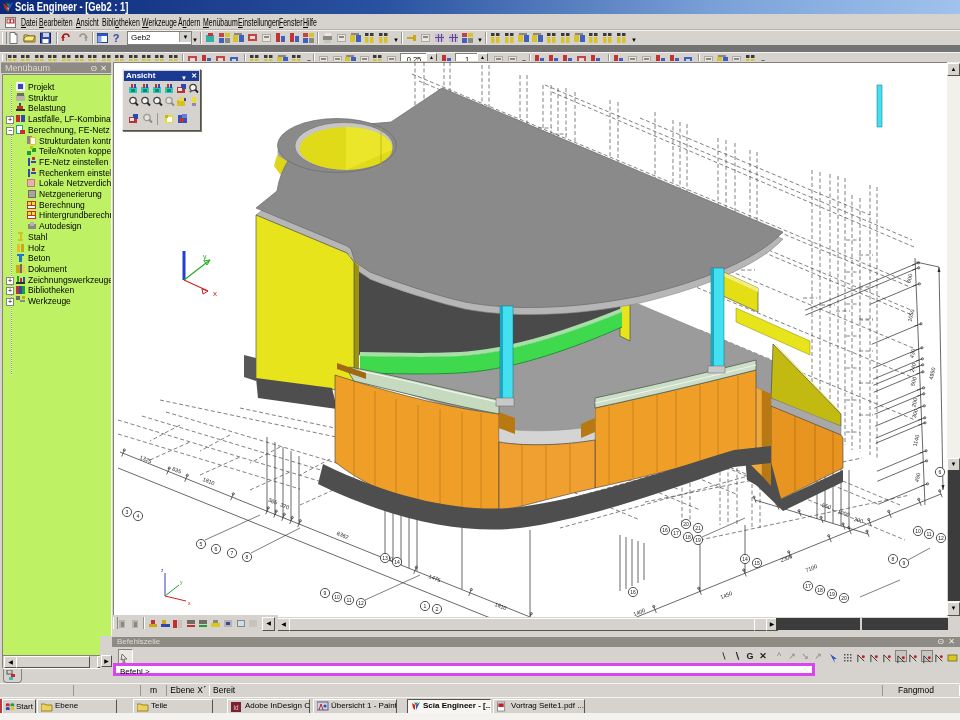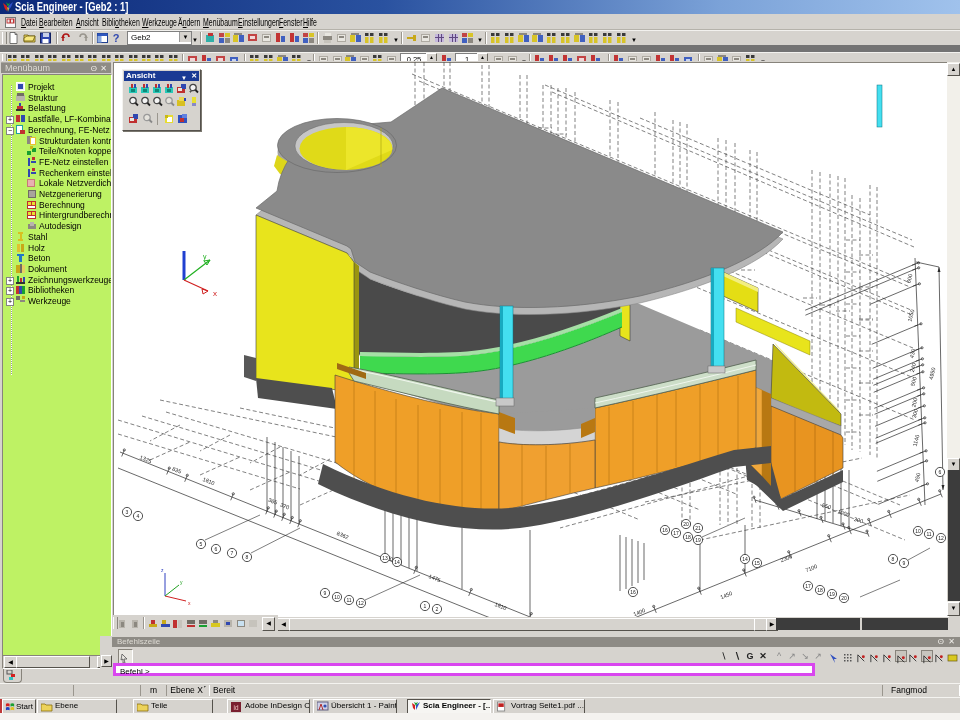--- a/index.html
+++ b/index.html
@@ -1348,21 +1348,21 @@
 </div>
 <div class="abs" style="left:100px;top:636px;width:12px;height:41px;background:#d6d3ce;">
   <div class="sbtn" style="left:1px;top:19px;width:9px;height:10px">▶</div>
 </div>
 
 <div id="statusbar" class="abs">
   <span class="scell" style="left:73px;width:66px"></span>
   <span class="scell" style="left:140px;width:25px;text-align:center">m</span>
   <span class="scell" style="left:166px;width:42px;text-align:center">Ebene Xʹ</span>
   <span style="position:absolute;left:213px;top:1px">Bereit</span>
-  <span class="scell" style="left:882px;width:78px;padding-left:8px;box-sizing:border-box">Fangmod</span>
+  <span class="scell" style="left:882px;width:78px;padding-left:15px;box-sizing:border-box">Fangmod</span>
 </div>
 
 <div id="taskbar" class="abs">
   <div style="position:absolute;left:0;top:1px;width:2px;height:14px;background:#c03838"></div>
   <div class="task" style="left:2px;width:32px;font-weight:normal">
     <svg width="11" height="11" style="position:absolute;left:2px;top:1px" viewBox="0 0 12 12">
       <path d="M1,3 Q3,2 5,3 L5,6 Q3,5 1,6 Z" fill="#d42020"></path>
       <path d="M6,3 Q8,2 10,3 L10,6 Q8,5 6,6 Z" fill="#18a030"></path>
       <path d="M1,7 Q3,6 5,7 L5,10 Q3,9 1,10 Z" fill="#2040c0"></path>
       <path d="M6,7 Q8,6 10,7 L10,10 Q8,9 6,10 Z" fill="#e0c020"></path>

